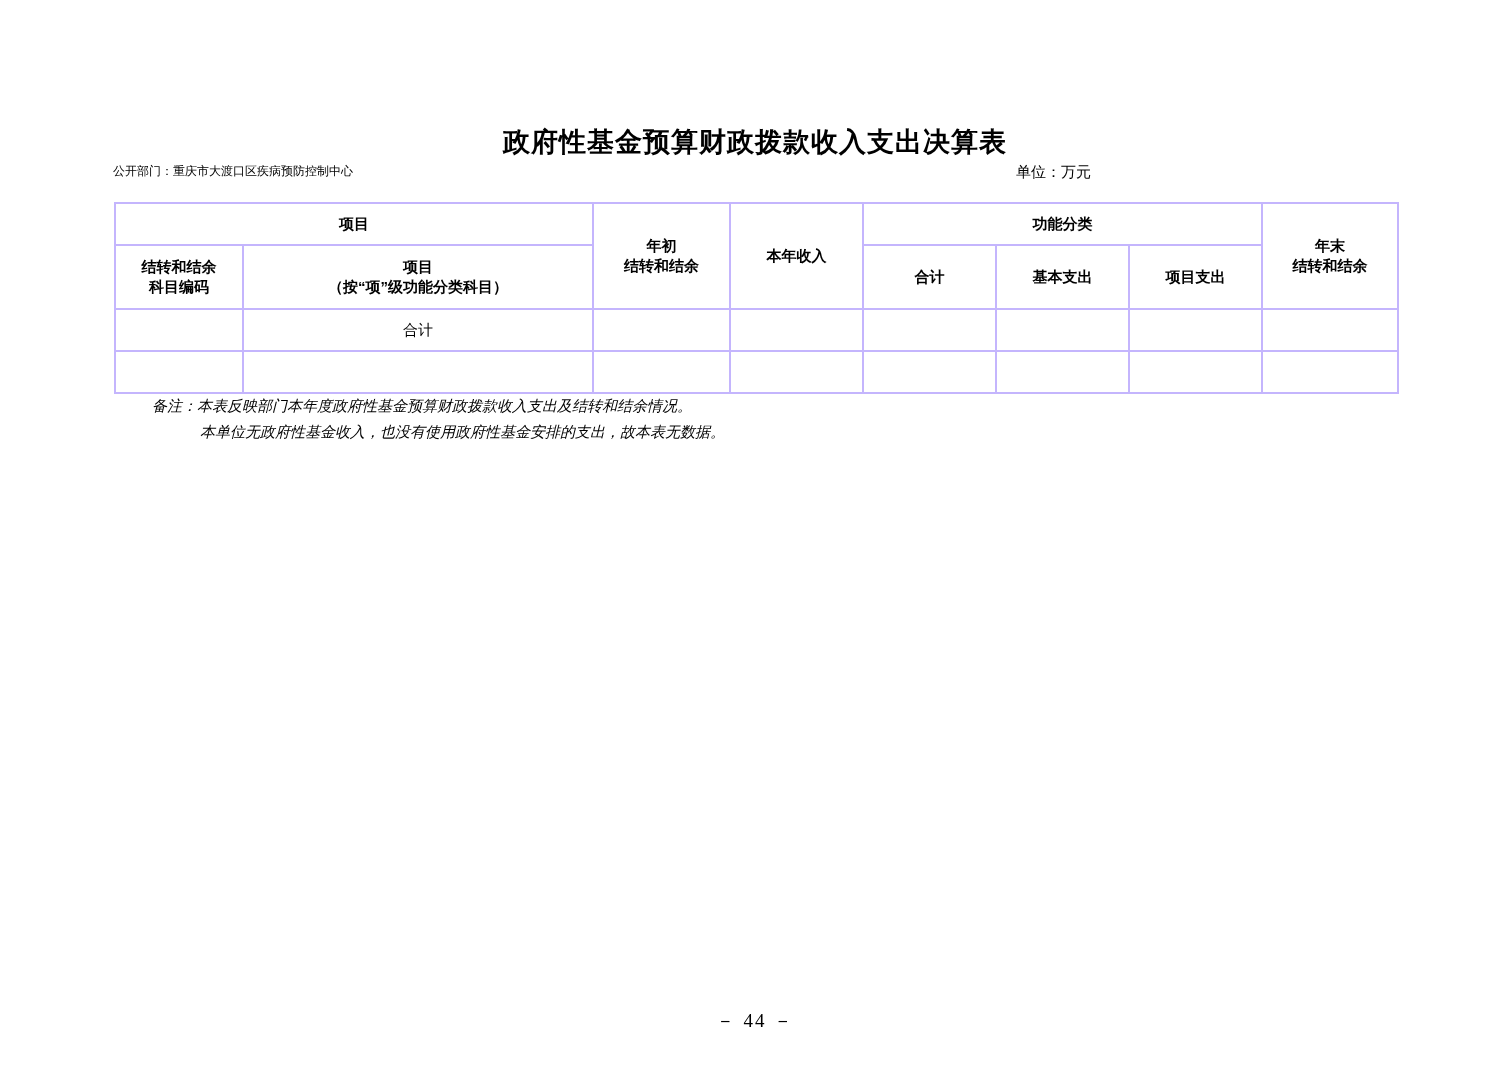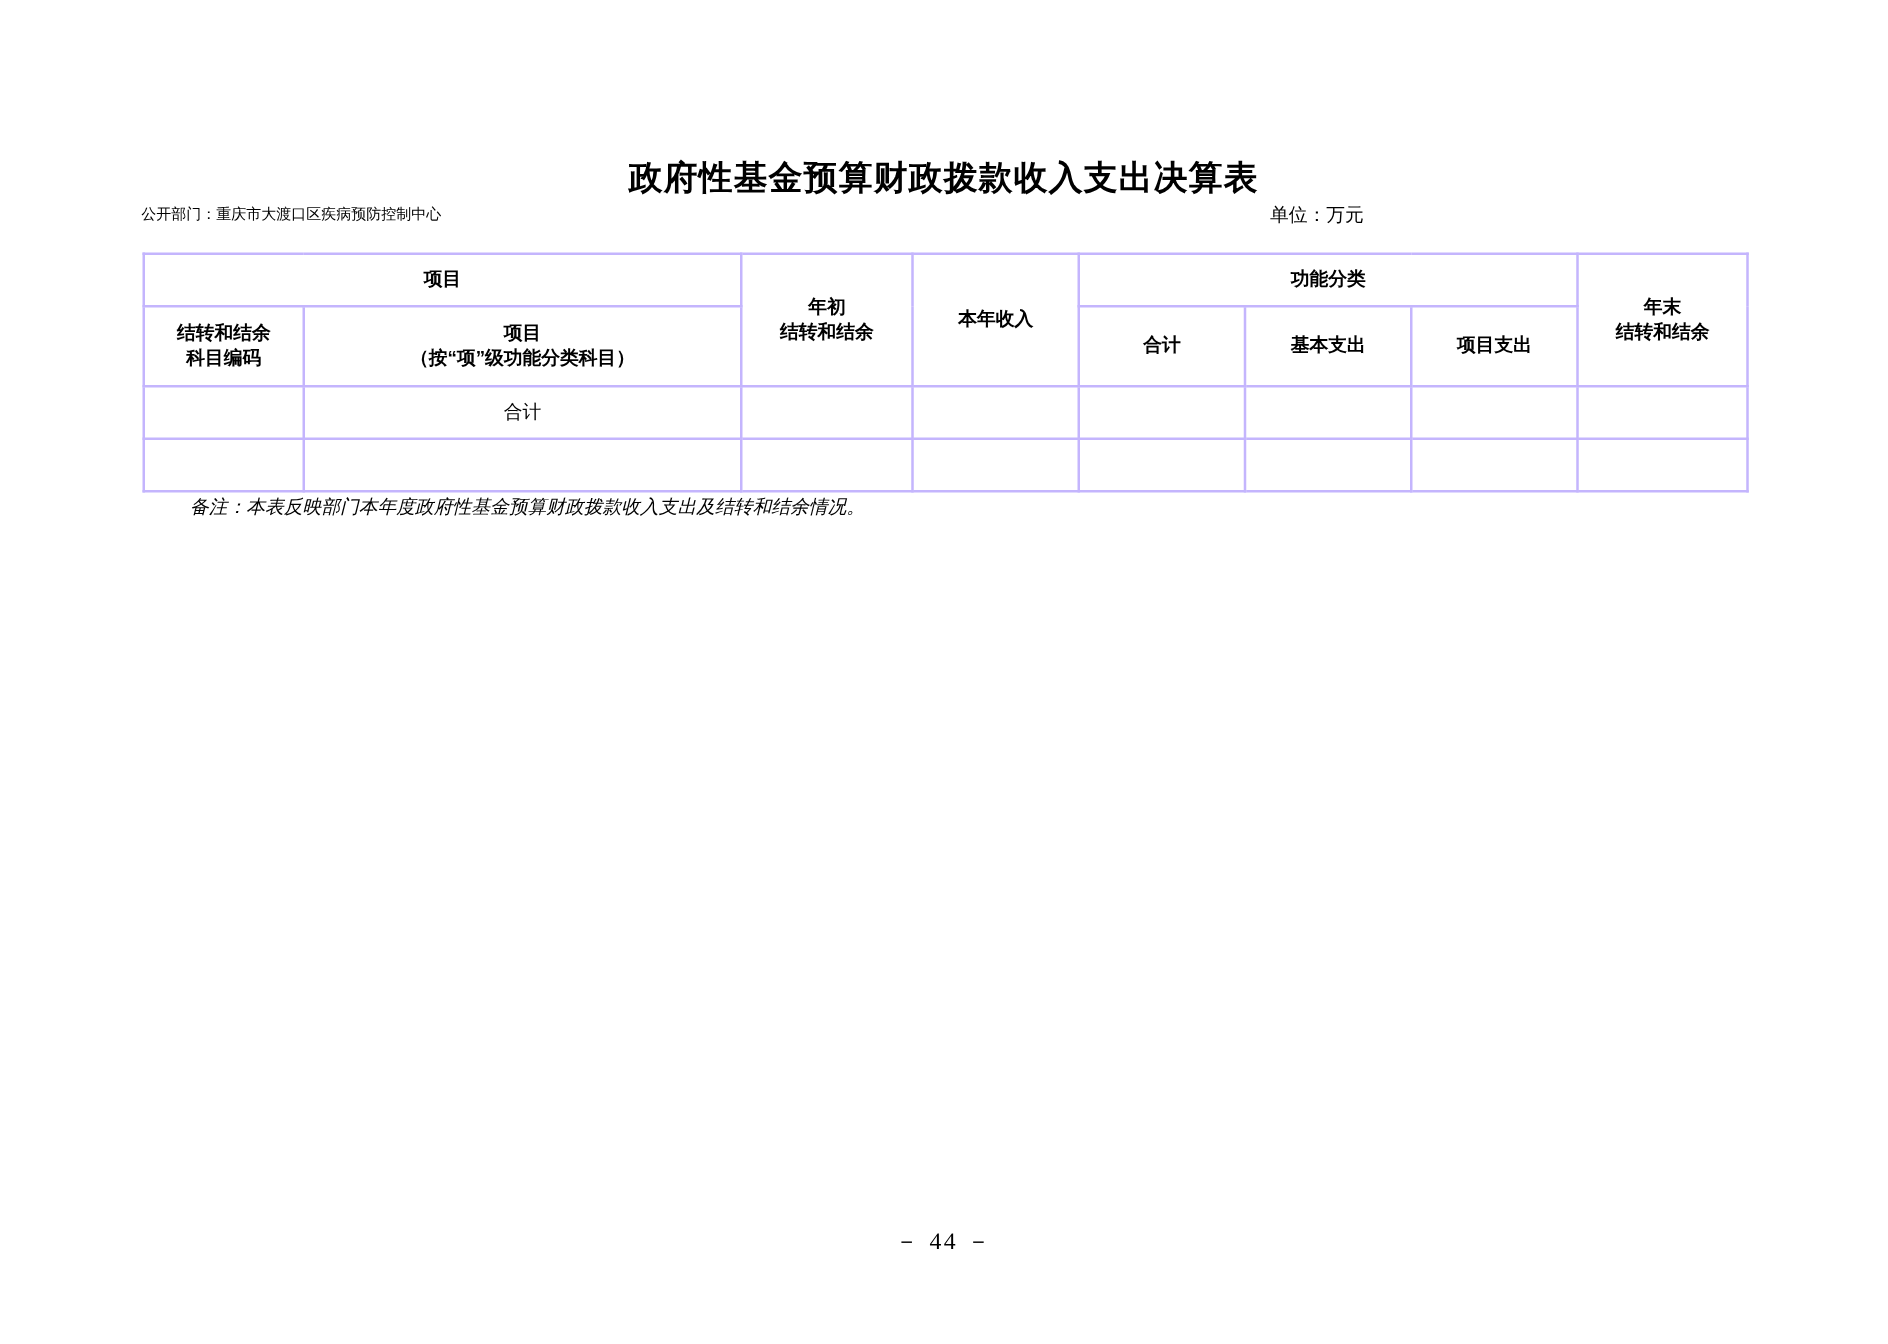--- a/index.html
+++ b/index.html
@@ -80,21 +80,21 @@
     font-size: 15px;
     line-height: 1.75;
     font-family: "Liberation Serif", "DejaVu Serif", serif;
     font-style: italic;
   }
   .note .l2 {
     padding-left: 48px;
   }
   .footer {
     position: absolute;
-    bottom: 69px;
+    bottom: 41px;
     left: 0;
     width: 1510px;
     text-align: center;
     font-size: 19px;
     font-family: "Liberation Serif", "DejaVu Serif", serif;
     letter-spacing: 2px;
   }
 </style>
 </head>
 <body>
@@ -165,17 +165,18 @@
         <td></td>
         <td></td>
         <td></td>
         <td></td>
       </tr>
     </tbody>
   </table>
 
   <div class="note">
     <div>备注：本表反映部门本年度政府性基金预算财政拨款收入支出及结转和结余情况。</div>
+    <div class="l2">本单位无政府性基金收入，也没有使用政府性基金安排的支出，故本表无数据。</div>
   </div>
 
   <div class="footer">－ 44 －</div>
 
 </div>
 
 </body></html>

